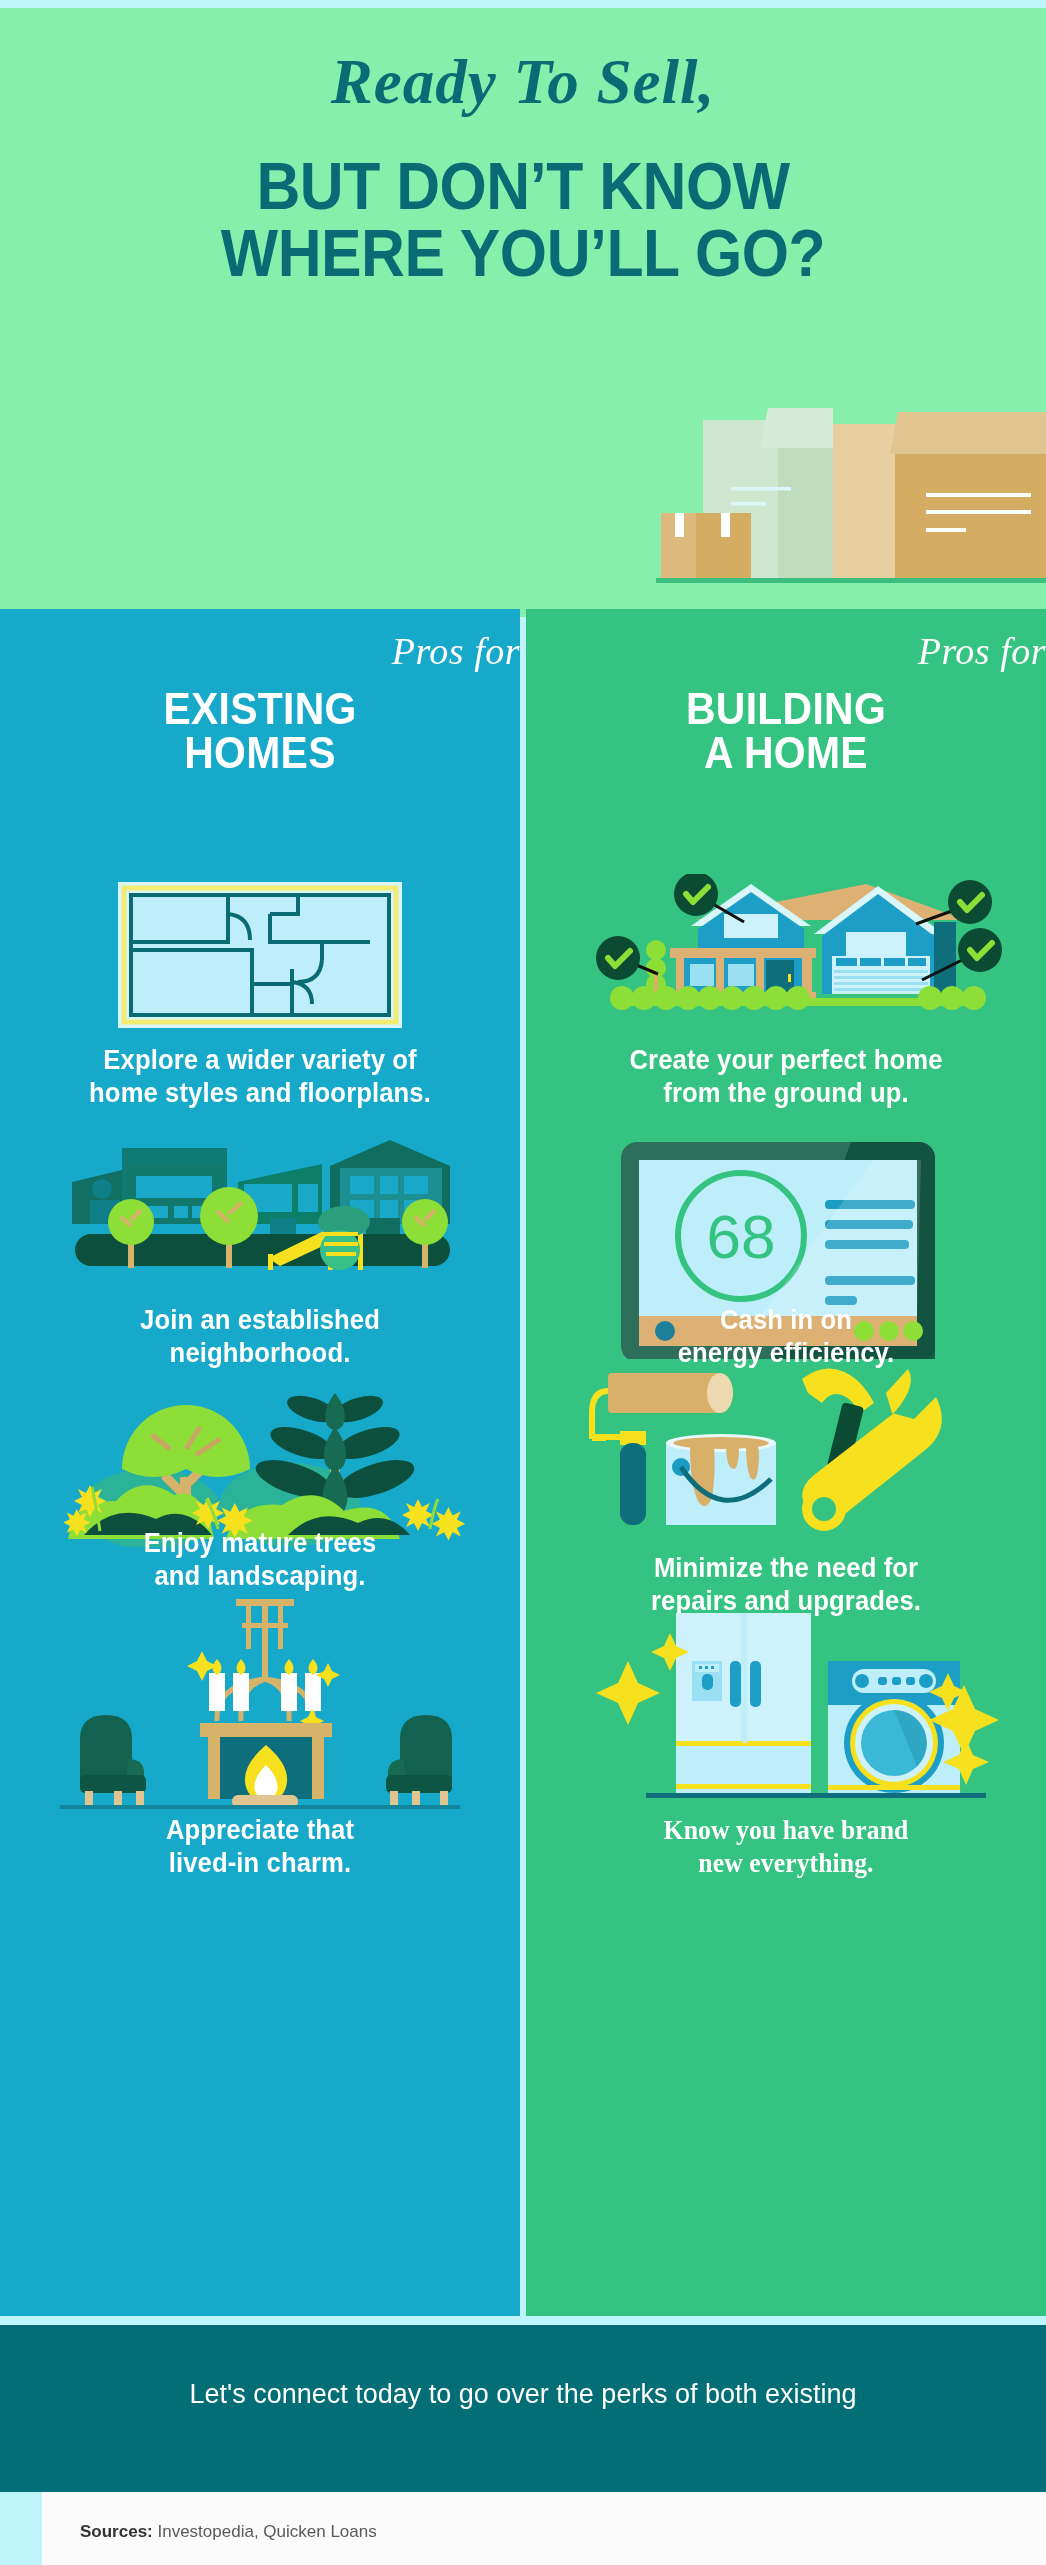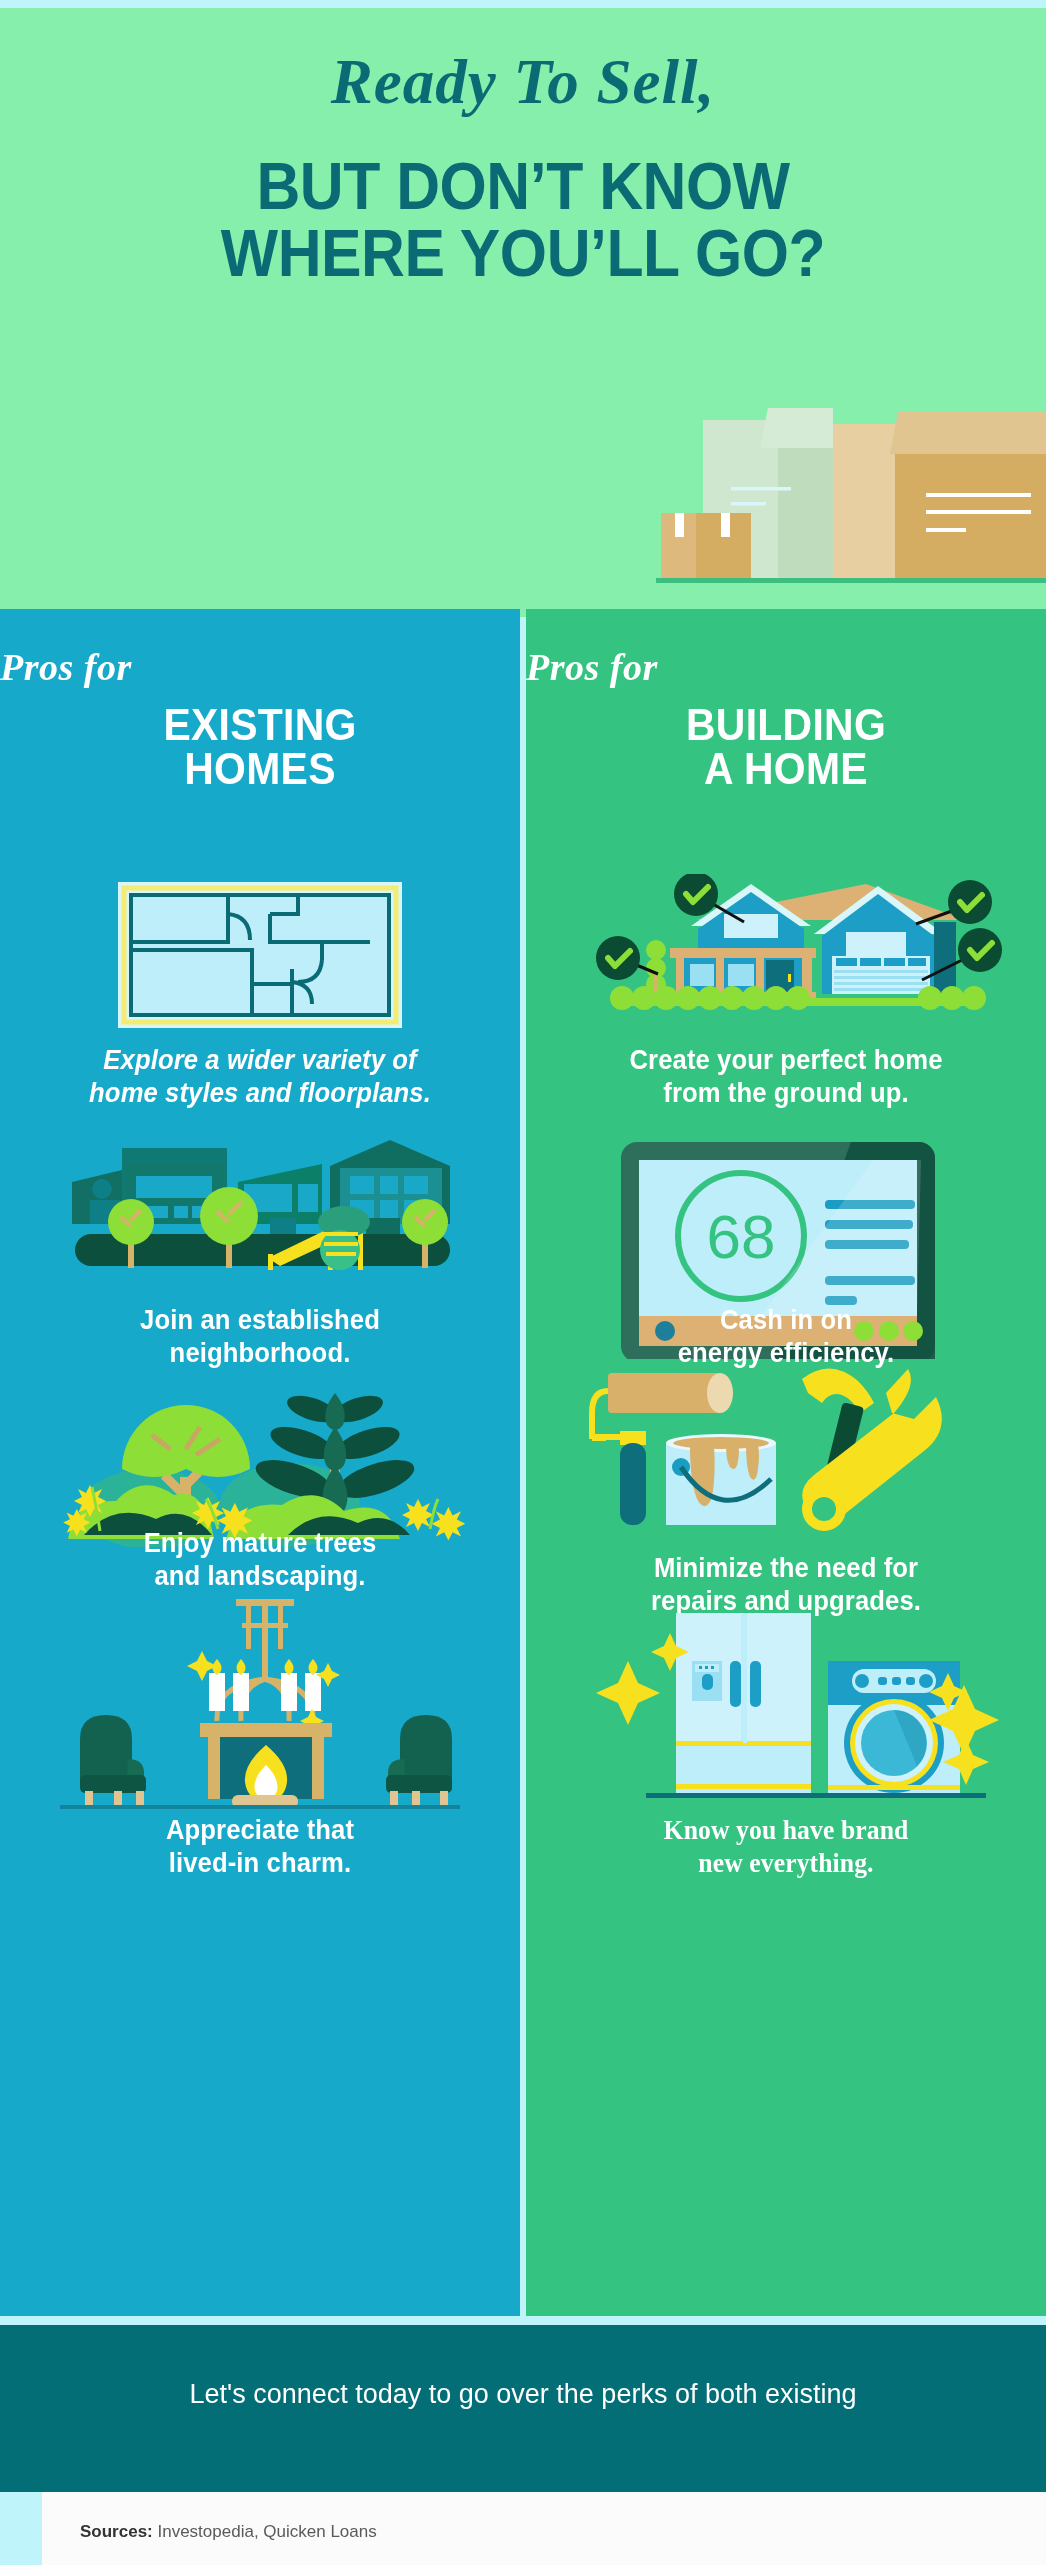--- a/index.html
+++ b/index.html
@@ -39,23 +39,23 @@
   
   .boxes{position:absolute;left:608px;top:400px;width:438px;height:195px;}
 
   
   .cols{position:absolute;left:0;top:609px;width:1046px;height:1707px;}
   .col{position:absolute;top:0;width:520px;height:1707px;overflow:hidden;}
   .col.left{left:0;background:#17a9ca;}
   .col.right{left:526px;background:#35c381;}
 
   .col-kicker{
-    width:100%;text-align:left;color:#ffffff;
-    font-family:"Liberation Serif", serif;font-style:italic;font-weight:700;
-    font-size:38px;margin-top:36px;letter-spacing:0.5px;
+    width:100%;text-align:right;color:#ffffff;
+    font-family:"Liberation Serif", serif;font-style:italic;font-weight:400;
+    font-size:38px;margin-top:20px;letter-spacing:0.5px;
   }
   .col-title{
     width:100%;text-align:center;color:#ffffff;
     font-weight:700;font-size:44px;line-height:1.0;letter-spacing:0.3px;
     margin-top:14px;transform:scaleX(0.93);
   }
   .col-title span{display:block;}
 
   .item{position:absolute;left:0;width:520px;}
   .item-art{position:relative;width:100%;height:170px;}
@@ -132,21 +132,21 @@
 
   <div class="cols">
 
     <div class="col left">
       <div class="col-kicker">Pros for</div>
       <div class="col-title">
         <span>EXISTING</span>
         <span>HOMES</span>
       </div>
 
-      <div class="item" style="top:265px;font-style:italic;">
+      <div class="item" style="top:265px;">
         <div class="item-art">
           <svg width="300" height="160" viewBox="0 0 300 160" style="margin:0 auto;">
             <rect x="8" y="8" width="284" height="146" fill="#d9f6fb"></rect>
             <rect x="14" y="14" width="272" height="134" fill="none" stroke="#f4ec72" stroke-width="5"></rect>
             <rect x="21" y="21" width="258" height="120" fill="#bdeefa" stroke="#0b6b75" stroke-width="4"></rect>
             <path d="M21 68 H118 V21" fill="none" stroke="#0b6b75" stroke-width="4"></path>
             <path d="M118 40 q22 2 22 26" fill="none" stroke="#0b6b75" stroke-width="4"></path>
             <path d="M160 40 H188 V21" fill="none" stroke="#0b6b75" stroke-width="4"></path>
             <path d="M160 40 V68 H260" fill="none" stroke="#0b6b75" stroke-width="4"></path>
             <path d="M212 68 V86" fill="none" stroke="#0b6b75" stroke-width="4"></path>

